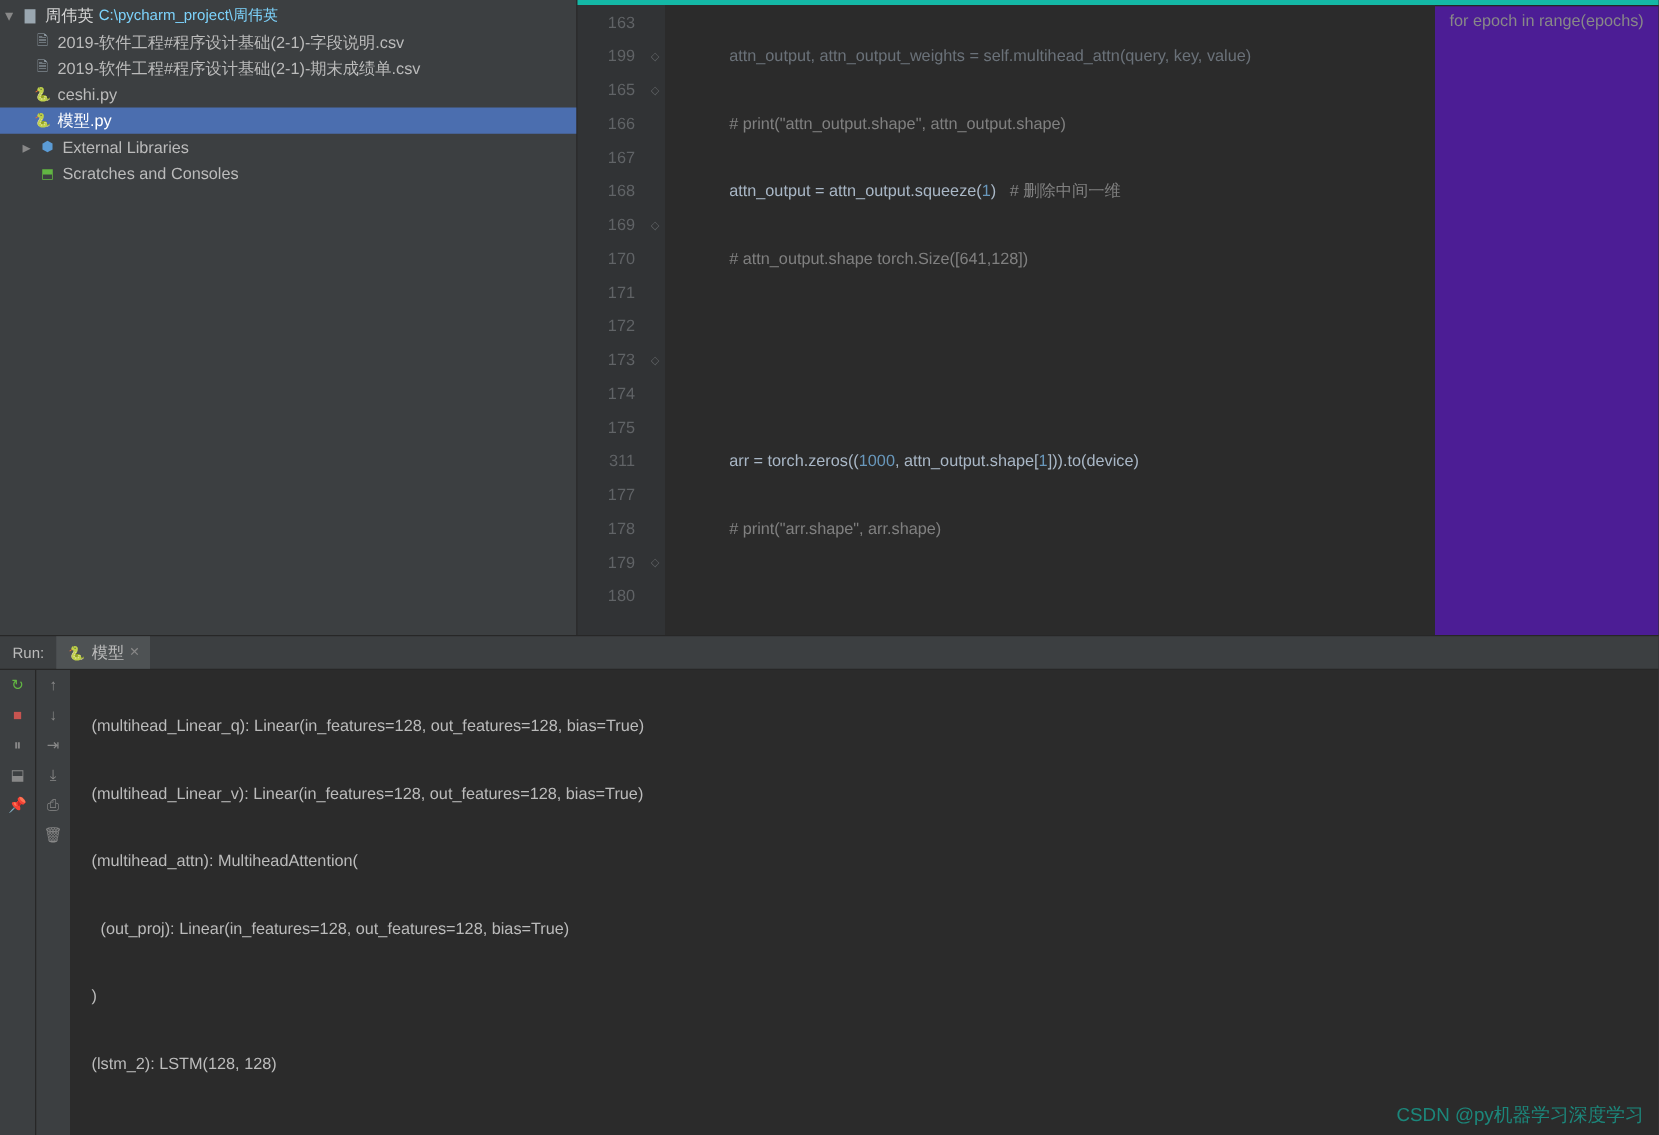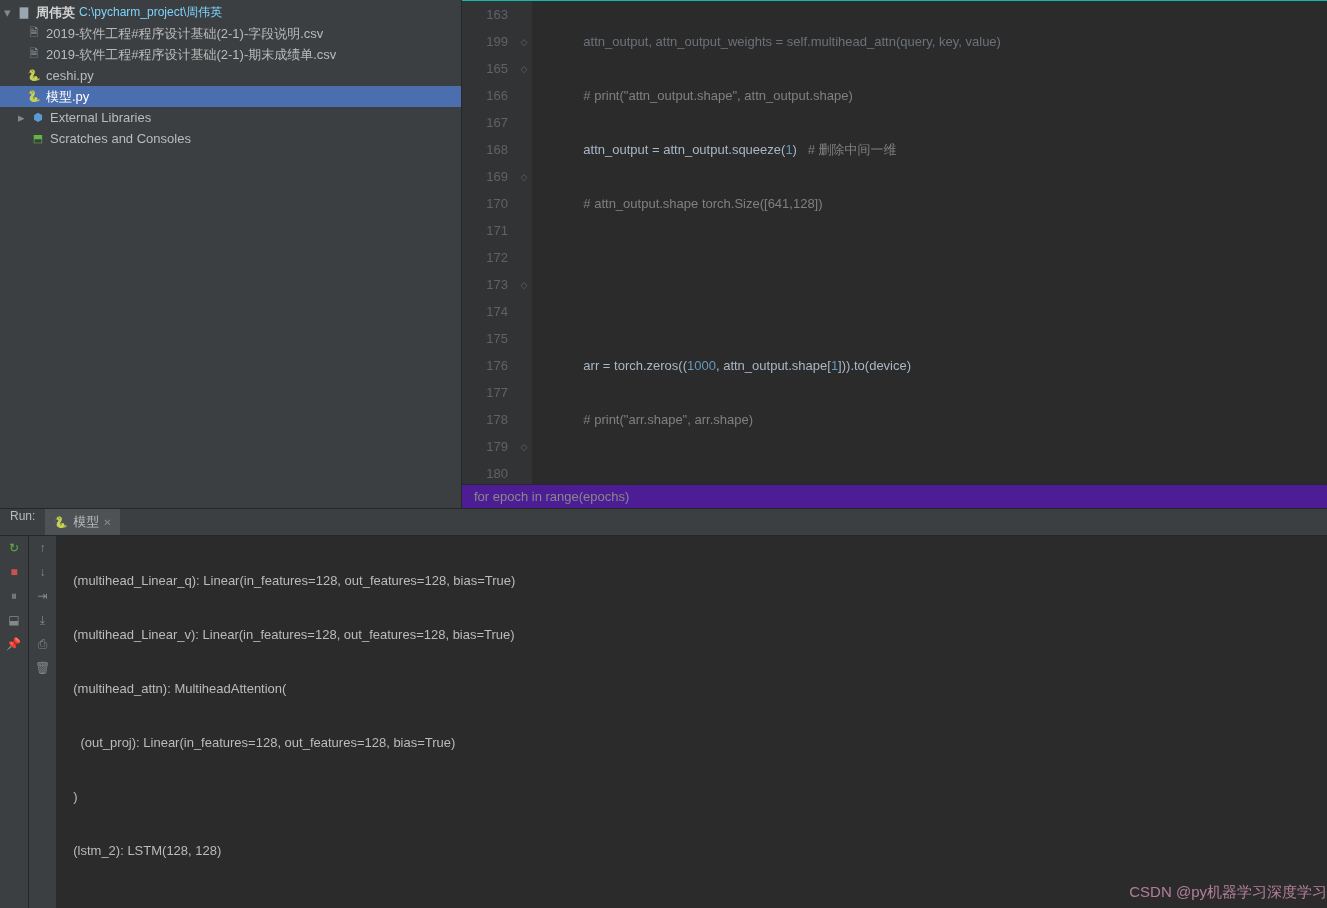--- a/index.html
+++ b/index.html
@@ -8,44 +8,44 @@
 .top{display:flex;height:508px}
 .sidebar{width:462px;background:#3c3f41;border-right:1px solid #272727}
 .tree{padding:2px 0}
 .tnode{display:flex;align-items:center;padding:2px 4px;height:21px;gap:4px}
 .tnode.sel{background:#4b6eaf;color:#fff}
 .chev{width:8px;display:inline-block;color:#888}
 .ico{width:16px;height:16px;display:inline-flex;align-items:center;justify-content:center;font-size:11px}
 .ico-dir{color:#9aa7b0}
 .ico-csv{color:#9aa7b0}
 .ico-py{color:#9aa7b0}
-.bold{font-weight:bold;color:#d4d4d4}
+.bold{font-weight:normal;color:#d4d4d4}
 .path{color:#7dd3fc;font-size:12px}
 .indent1{padding-left:26px}
 .indent2{padding-left:18px}
-.editor{flex:1;background:#2b2b2b;display:flex;flex-direction:column;border-top:1px solid #14b8a6;overflow:hidden}
+.editor{flex:1;background:#2b2b2b;display:flex;border-top:4px solid #14b8a6;overflow:hidden}
 .edbody{flex:1;display:flex;overflow:hidden}
 .gutter{background:#313335;color:#606366;text-align:right;padding:0 8px;font-family:Consolas,monospace;font-size:13px;line-height:27px;width:54px}
 .fold{width:16px;background:#313335}
 .fold .fm{height:27px;display:flex;align-items:center;justify-content:center;color:#606366;font-size:9px}
 .code{flex:1;font-family:Consolas,"Microsoft YaHei",monospace;font-size:14px;line-height:27px;color:#a9b7c6;white-space:pre;padding-left:8px}
 .c{color:#808080}
 .n{color:#6897bb}
 .crumb{background:#4c1d95;color:#888;padding:4px 12px;font-size:12px;border-top:1px solid #272727}
 .bottom{flex:1;background:#2b2b2b;display:flex;flex-direction:column;border-top:1px solid #272727}
-.runhdr{display:flex;background:#3c3f41;height:27px;border-bottom:1px solid #272727}
+.runhdr{display:flex;align-items:center;background:#3c3f41;height:27px;border-bottom:1px solid #272727}
 .runlbl{padding:0 10px;color:#bbb;font-size:12px}
 .tab{display:flex;align-items:center;background:#4e5254;padding:0 8px;height:100%;gap:4px;color:#bbb;font-size:12px}
 .tab .x{color:#888;font-size:10px}
 .runbody{flex:1;display:flex}
 .tools{width:28px;background:#3c3f41;display:flex;flex-direction:column;align-items:center;padding-top:4px;gap:8px}
 .tbtn{width:16px;height:16px;color:#888;display:flex;align-items:center;justify-content:center;font-size:12px}
 .tools2{width:28px;background:#3c3f41;display:flex;flex-direction:column;align-items:center;padding-top:4px;gap:8px;border-left:1px solid #272727}
 .console{flex:1;font-family:Consolas,"Microsoft YaHei",monospace;font-size:14px;line-height:27px;color:#bbb;white-space:pre;padding:4px 10px;overflow:hidden}
-.wm{position:absolute;right:0;bottom:6px;color:#f9a8d4;font-size:15px;opacity:.65}
+.wm{position:absolute;right:12px;bottom:6px;color:#14b8a6;font-size:15px;opacity:.65}
 </style>
 </head>
 <body>
 
 <div class="main">
  <div class="top">
   <div class="sidebar">
    <div class="tree">
     <div class="tnode">
      <span class="chev">▾</span>
@@ -91,21 +91,21 @@
             <div>166</div>
             <div>167</div>
             <div>168</div>
             <div>169</div>
             <div>170</div>
             <div>171</div>
             <div>172</div>
             <div>173</div>
             <div>174</div>
             <div>175</div>
-            <div>176</div>
+            <div>311</div>
             <div>177</div>
             <div>178</div>
             <div>179</div>
             <div>180</div>
     </div>
     <div class="fold">
      <div class="fm"></div>
             <div class="fm">◇</div>
             <div class="fm">◇</div>
             <div class="fm"></div>

